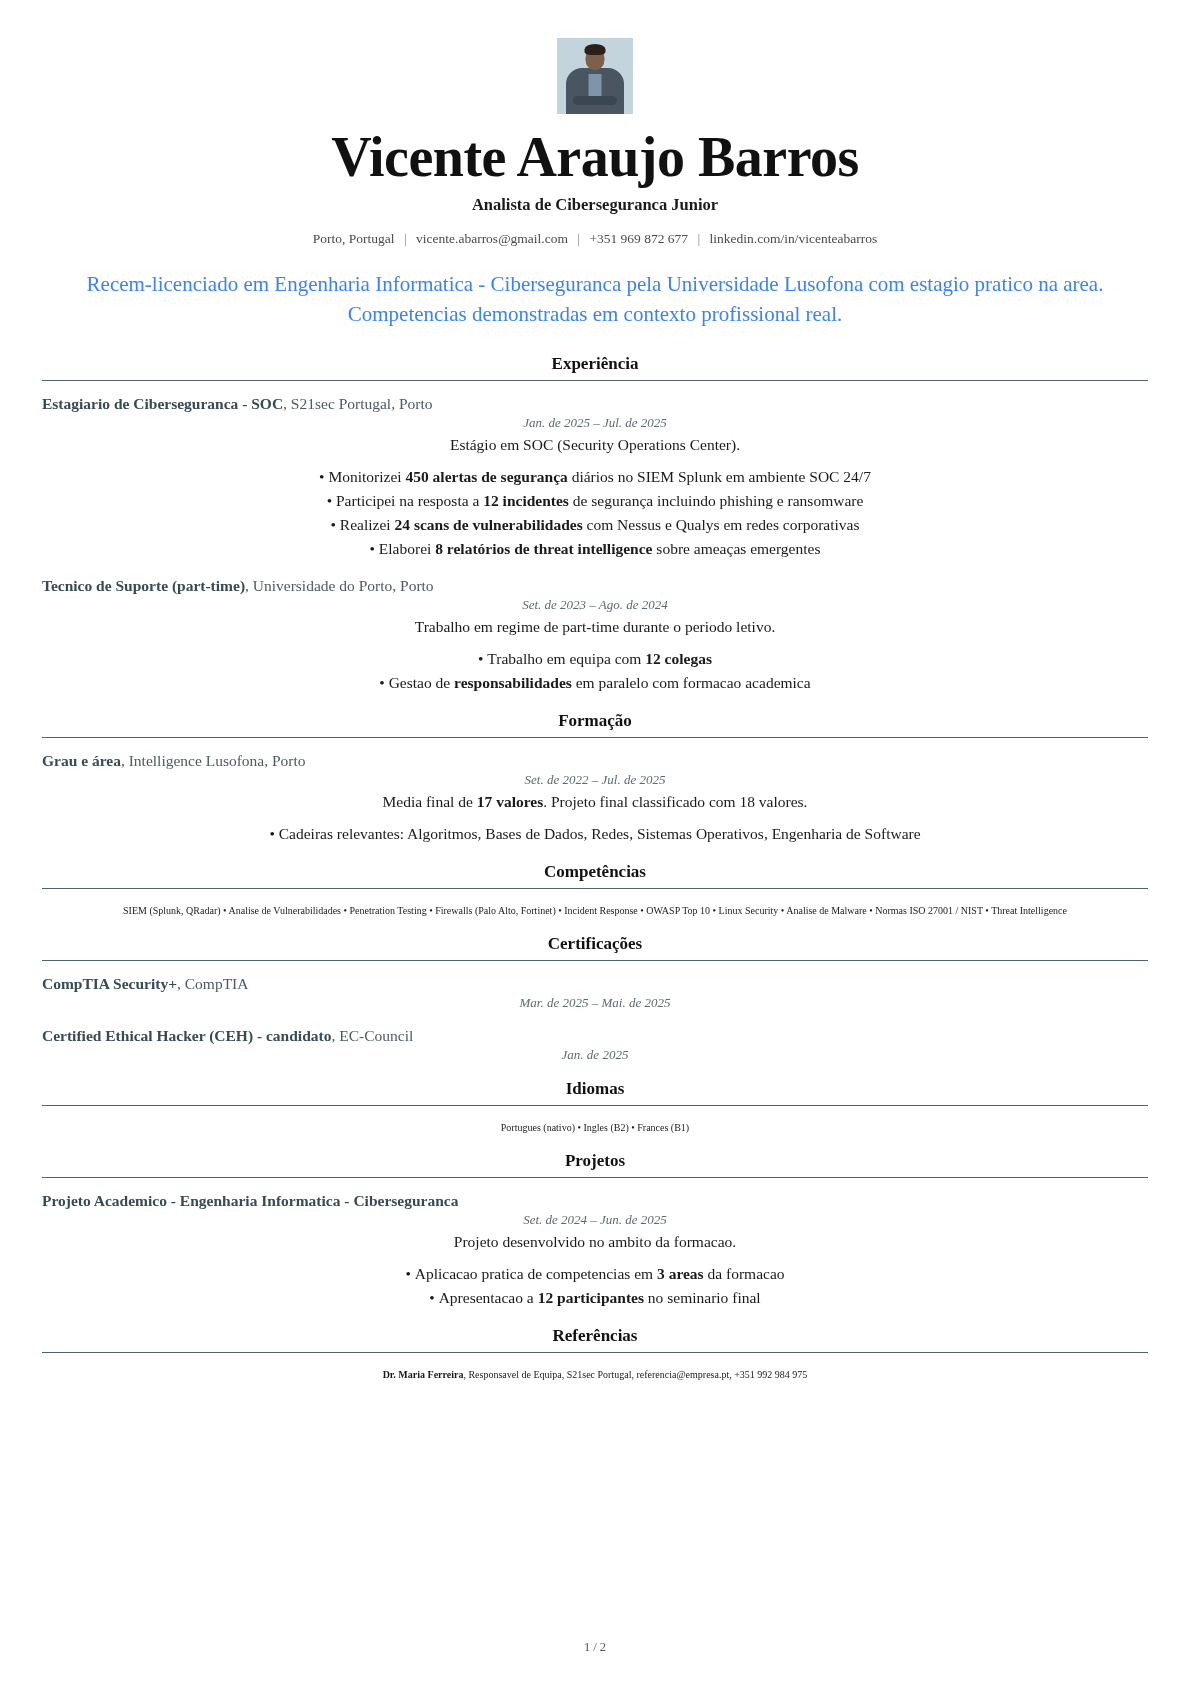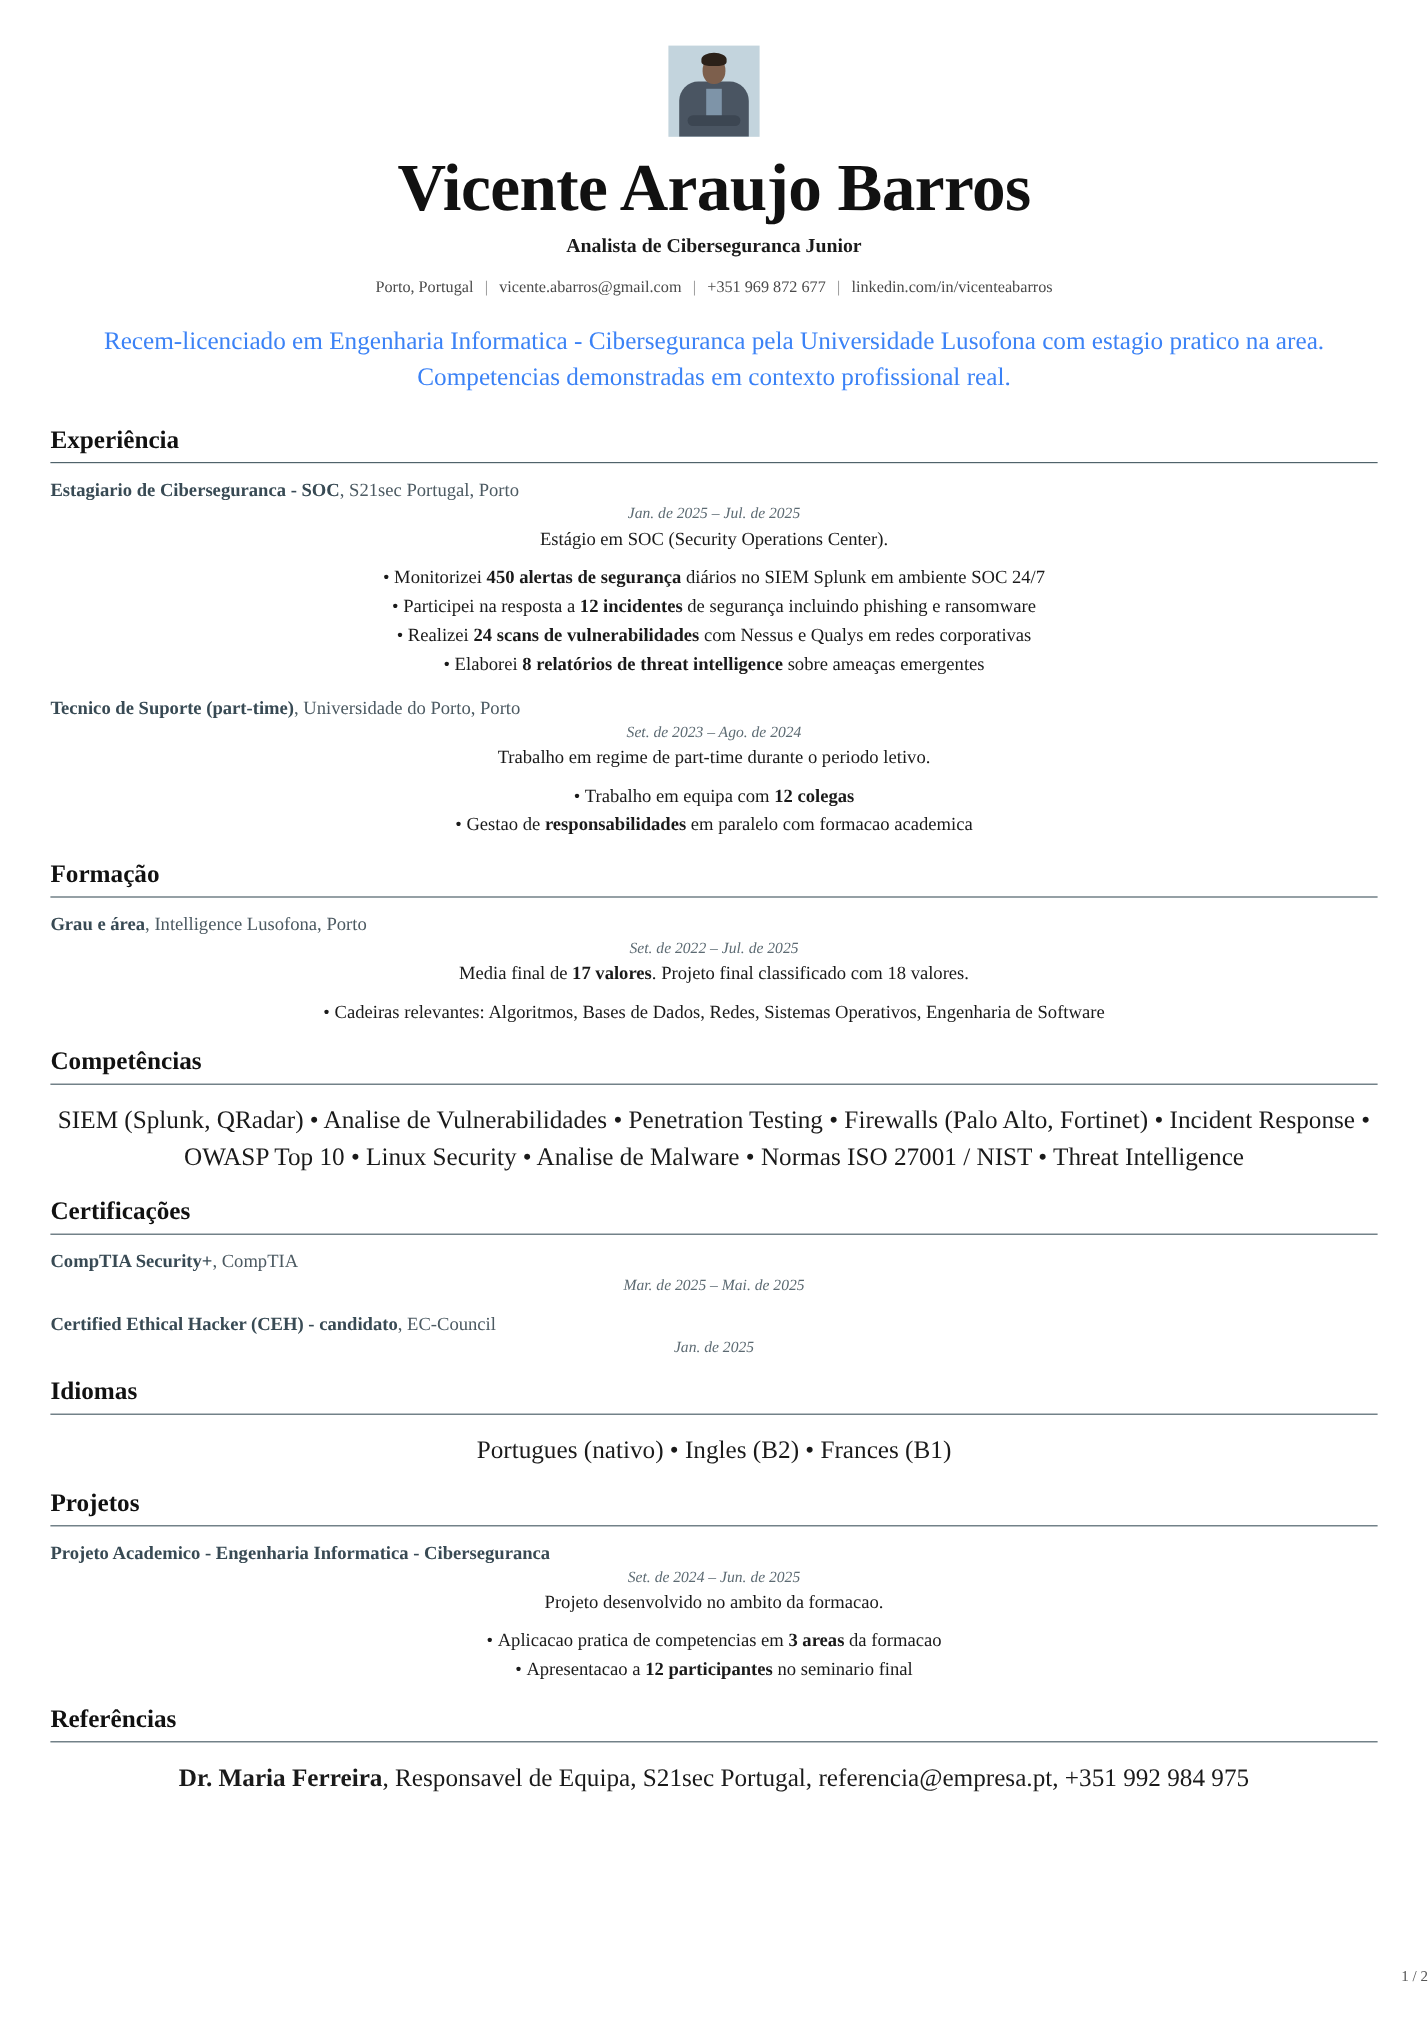--- a/index.html
+++ b/index.html
@@ -117,22 +117,22 @@
     line-height: 1.45;
     margin: 0 0 24px 0;
     color: #3b82f6;
     padding: 0 8px;
   }
   
   .section {
     margin-bottom: 4px;
   }
   .section-title {
-    text-align: left;
-    font-size: 21px;
+    text-align: center;
+    font-size: 17px;
     font-weight: bold;
     color: #111111;
     margin: 16px 0 6px 0;
   }
   .rule {
     border: 0;
     border-top: 1.4px solid #50636b;
     margin: 0 0 14px 0;
     height: 0;
   }
@@ -175,32 +175,32 @@
     font-size: 15.5px;
     line-height: 1.55;
     color: #1a1a1a;
   }
   ul.bullets li::before {
     content: "\2022\00a0";
     color: #1a1a1a;
   }
   .plain-para {
     text-align: center;
-    font-size: 21px;
+    font-size: 10px;
     line-height: 1.5;
     color: #1a1a1a;
     margin: 0 0 10px 0;
     padding: 0 4px;
   }
   .footer-page {
     position: absolute;
     bottom: 28px;
     left: 0;
     right: 0;
-    text-align: right;
+    text-align: center;
     font-size: 12.5px;
     color: #555555;
   }
   b, strong { font-weight: bold; }
 </style>
 </head>
 <body>
 
 <div class="page">
   <div class="content">

